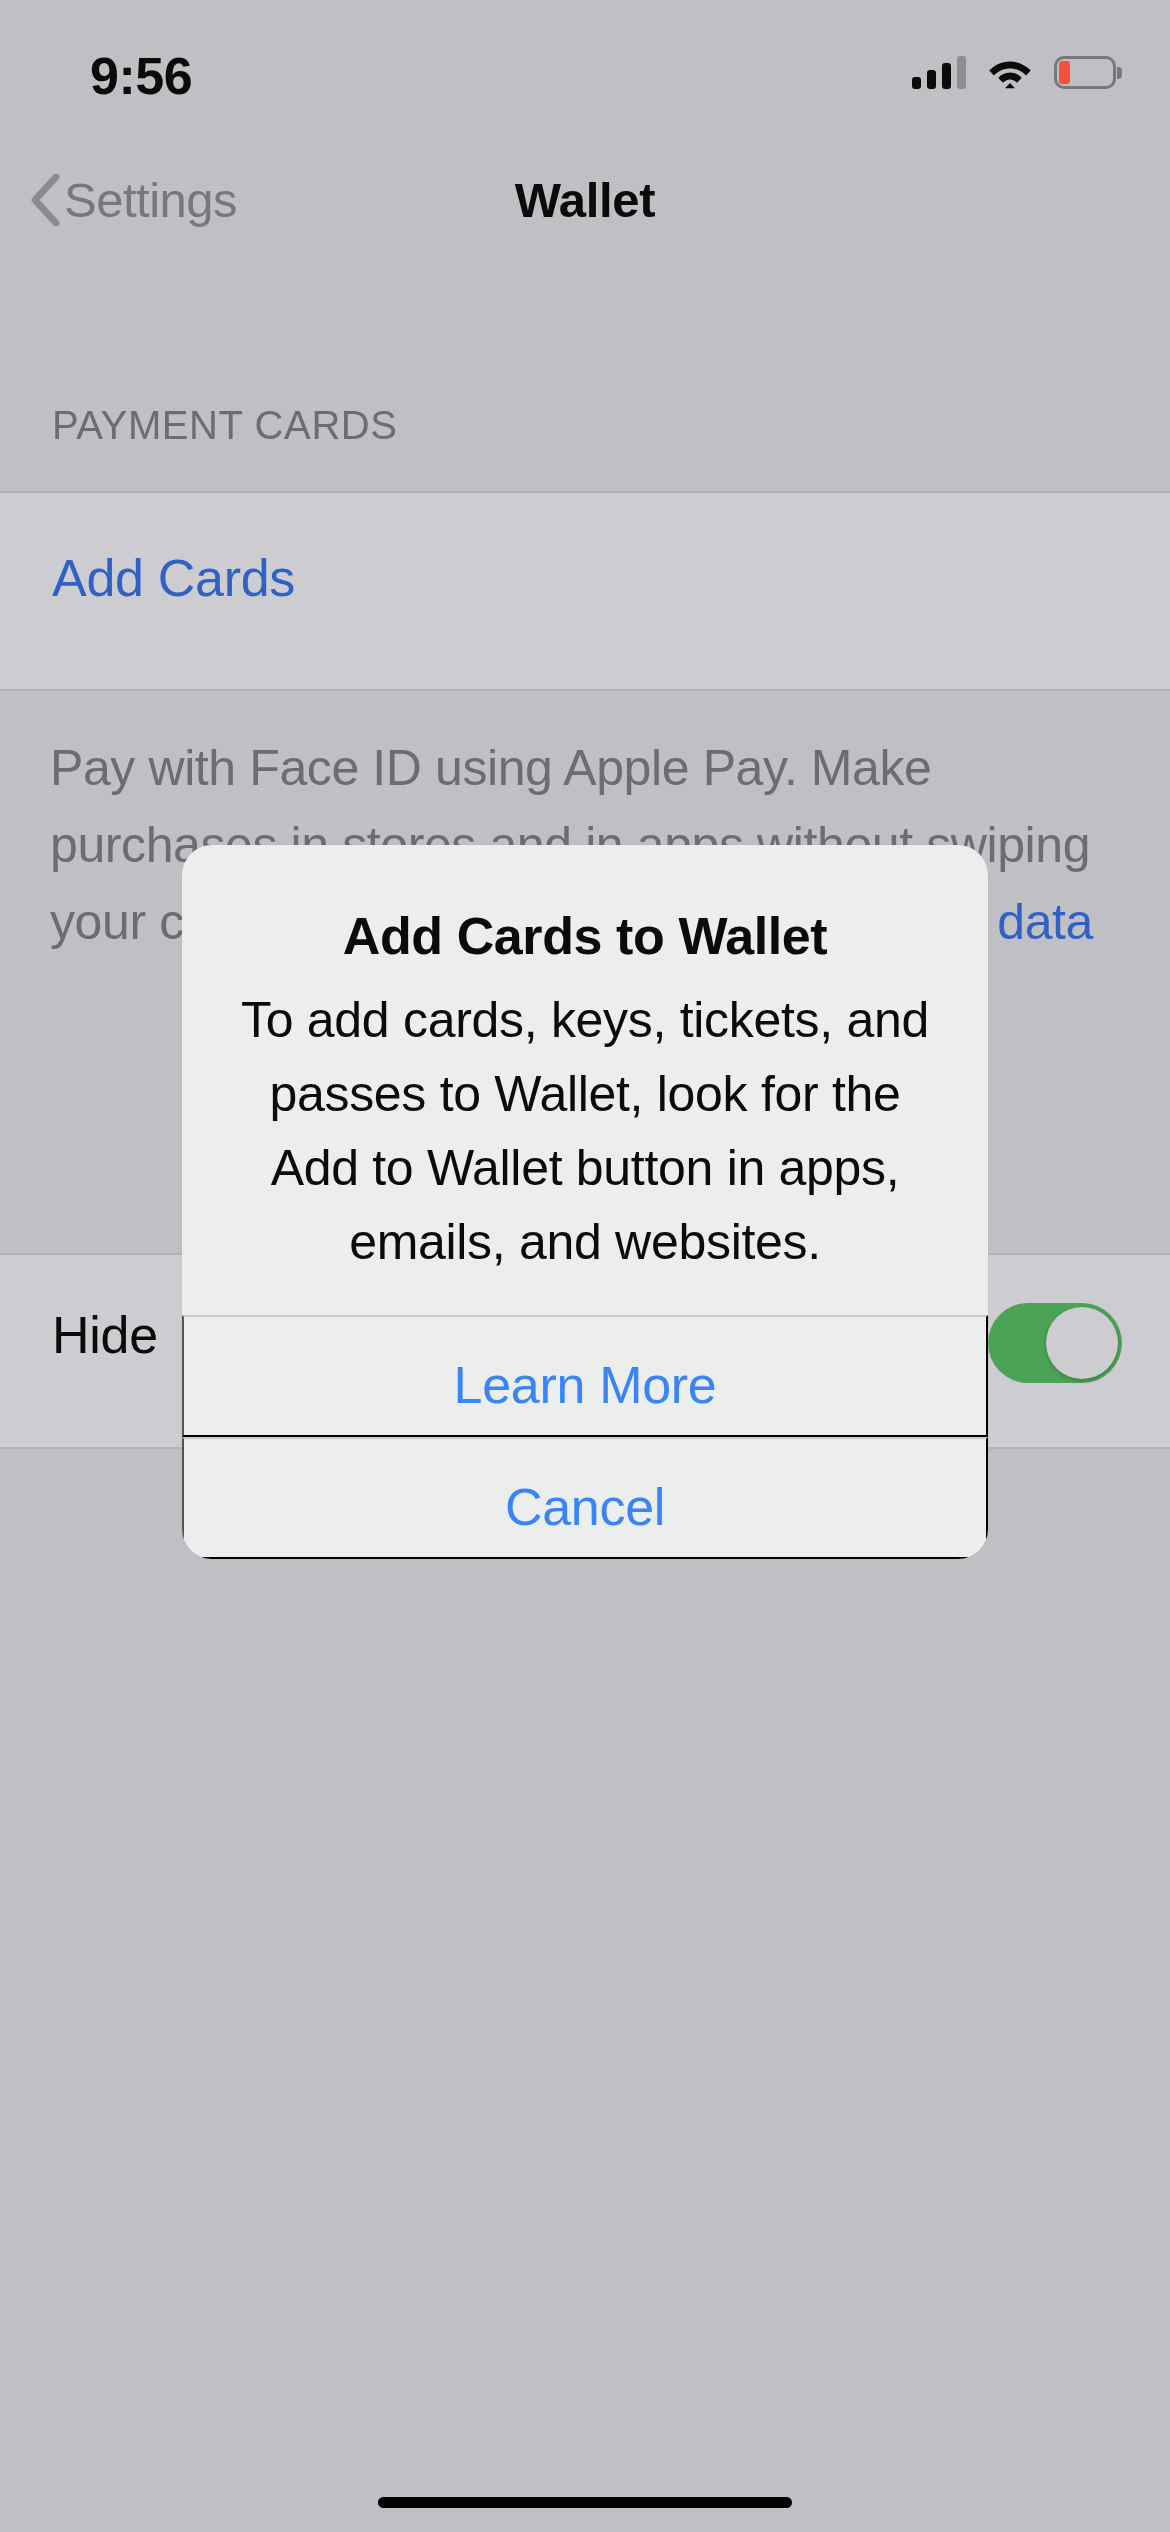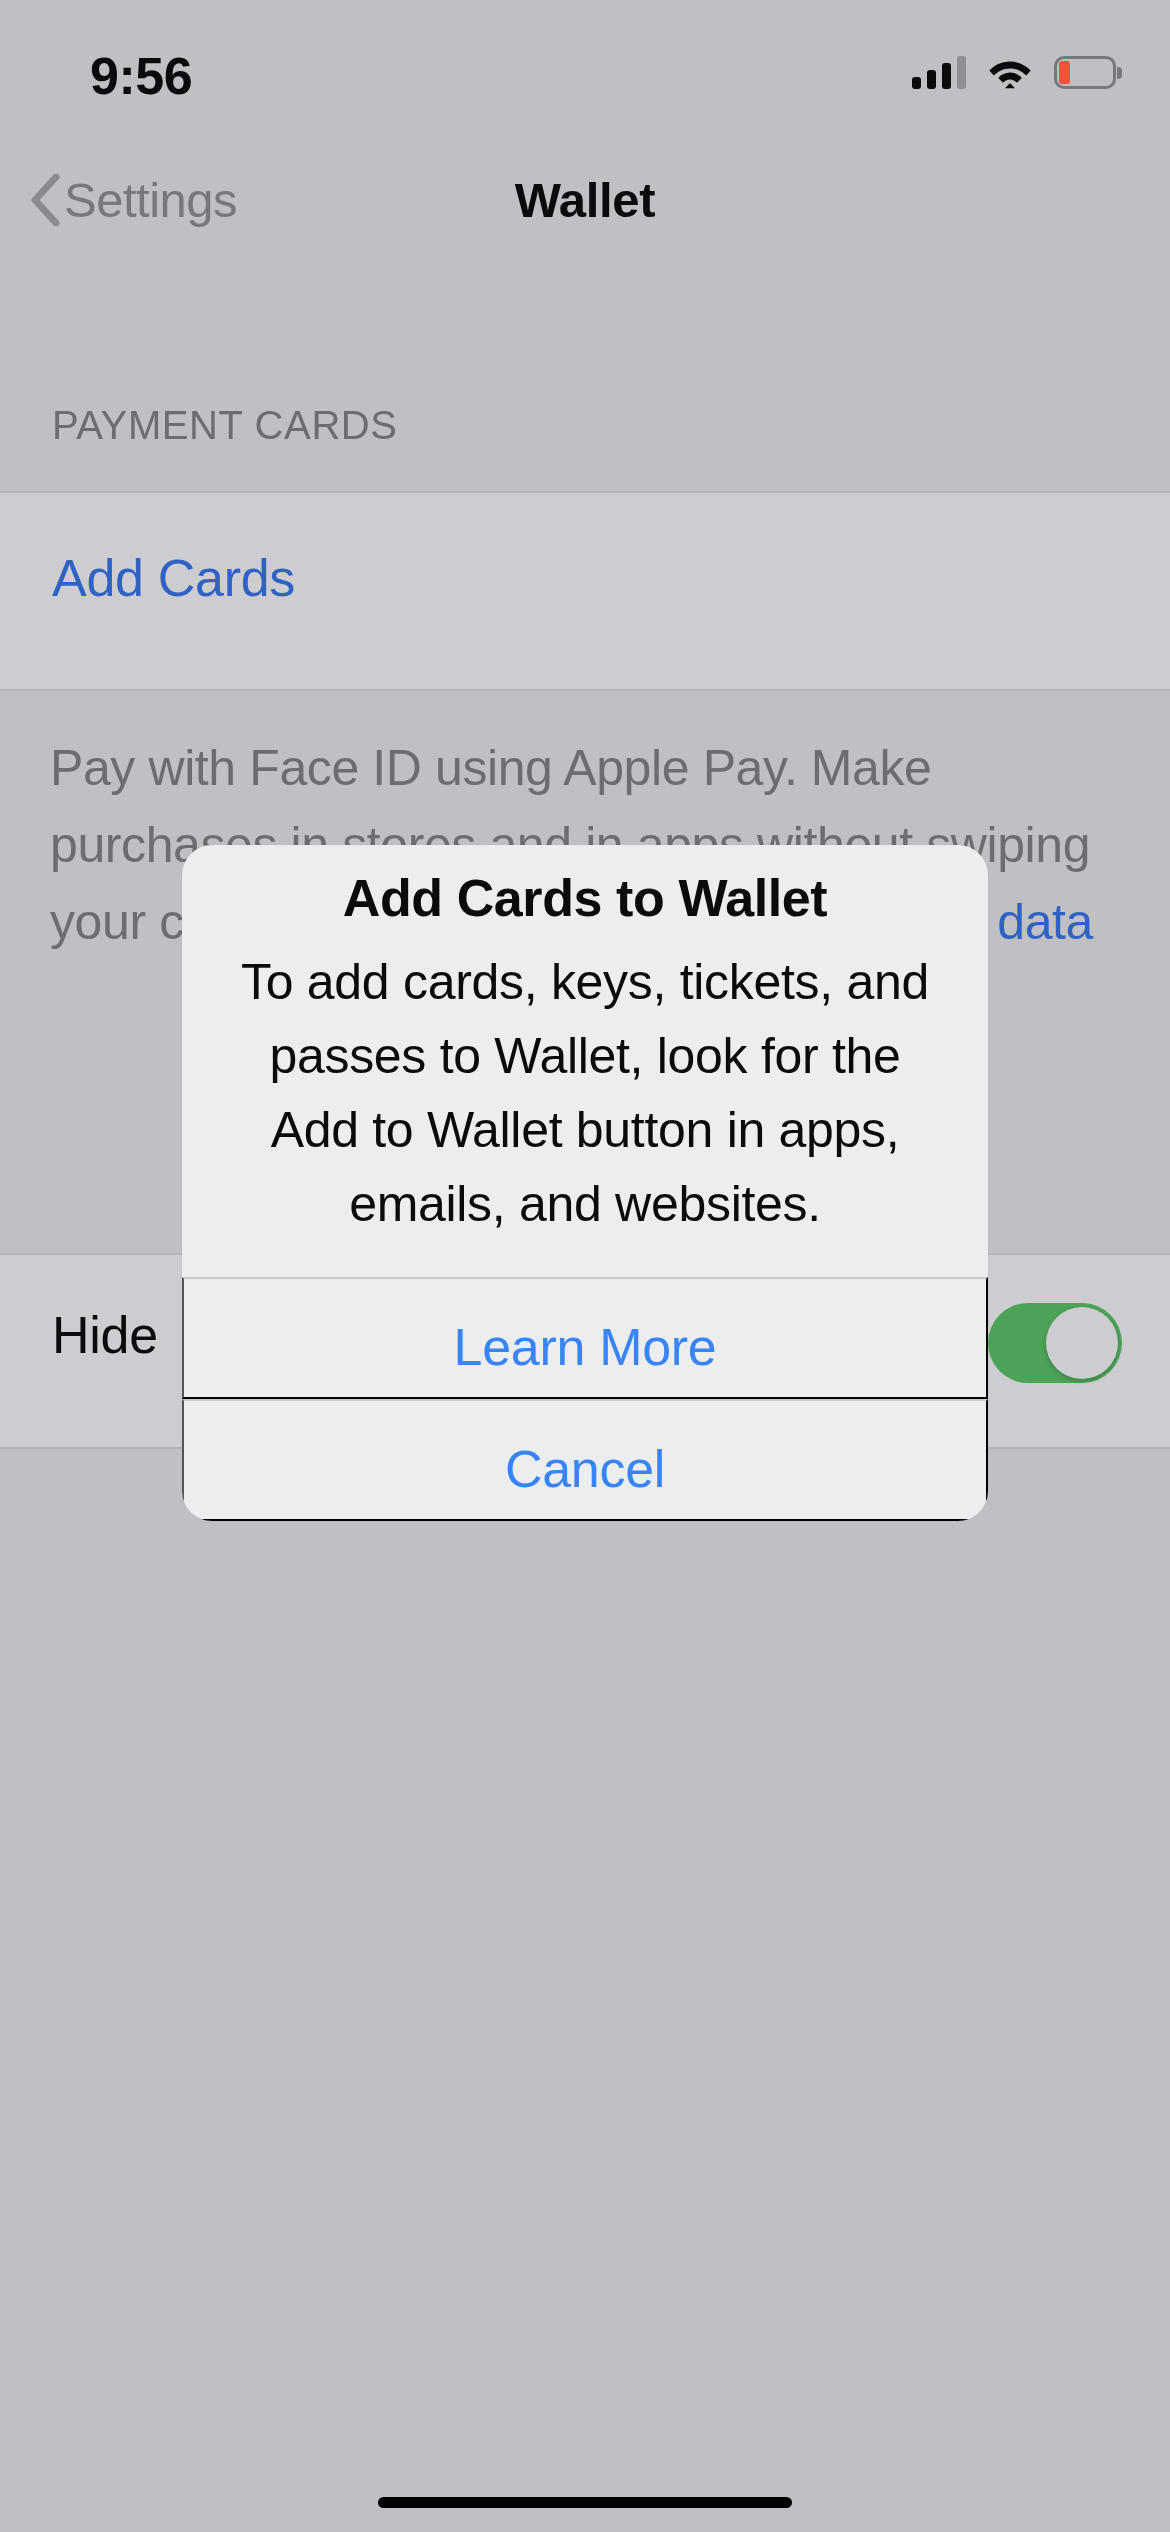--- a/index.html
+++ b/index.html
@@ -118,21 +118,21 @@
   }
 
   
   #alert {
     position:absolute; left:182px; top:845px;
     width:806px;
     border-radius:30px; overflow:hidden;
     background:#eceded;
     box-shadow:0 0 0 0.5px rgba(0,0,0,.04);
   }
-  #alert-content { padding:22px 44px 36px; text-align:center; }
+  #alert-content { padding:60px 44px 36px; text-align:center; }
   #alert-title {
     font-size:52px; font-weight:bold; color:#0b0b0b;
     letter-spacing:-0.4px; line-height:62px;
   }
   #alert-message {
     margin-top:16px;
     font-size:50px; line-height:74px; color:#0b0b0b; letter-spacing:-0.3px;
   }
   .alert-btn {
     display:block; width:100%;

